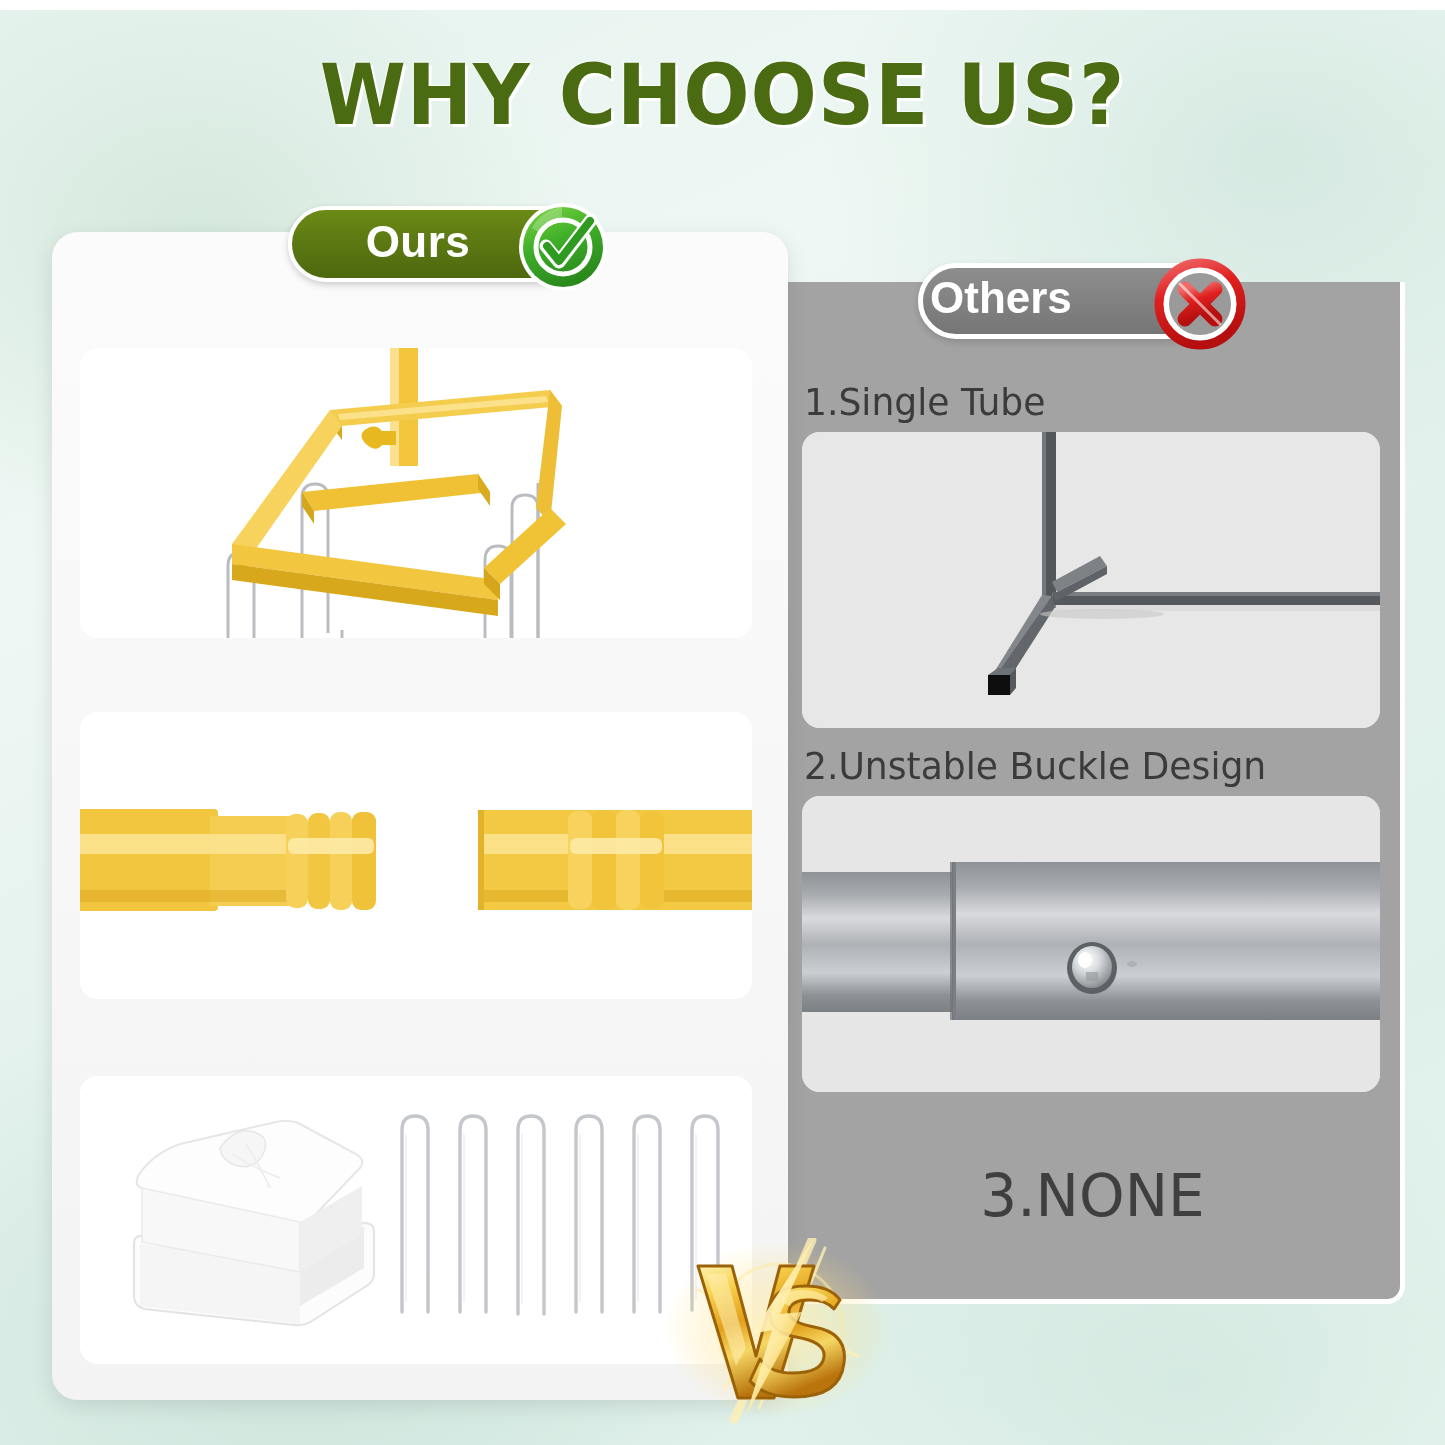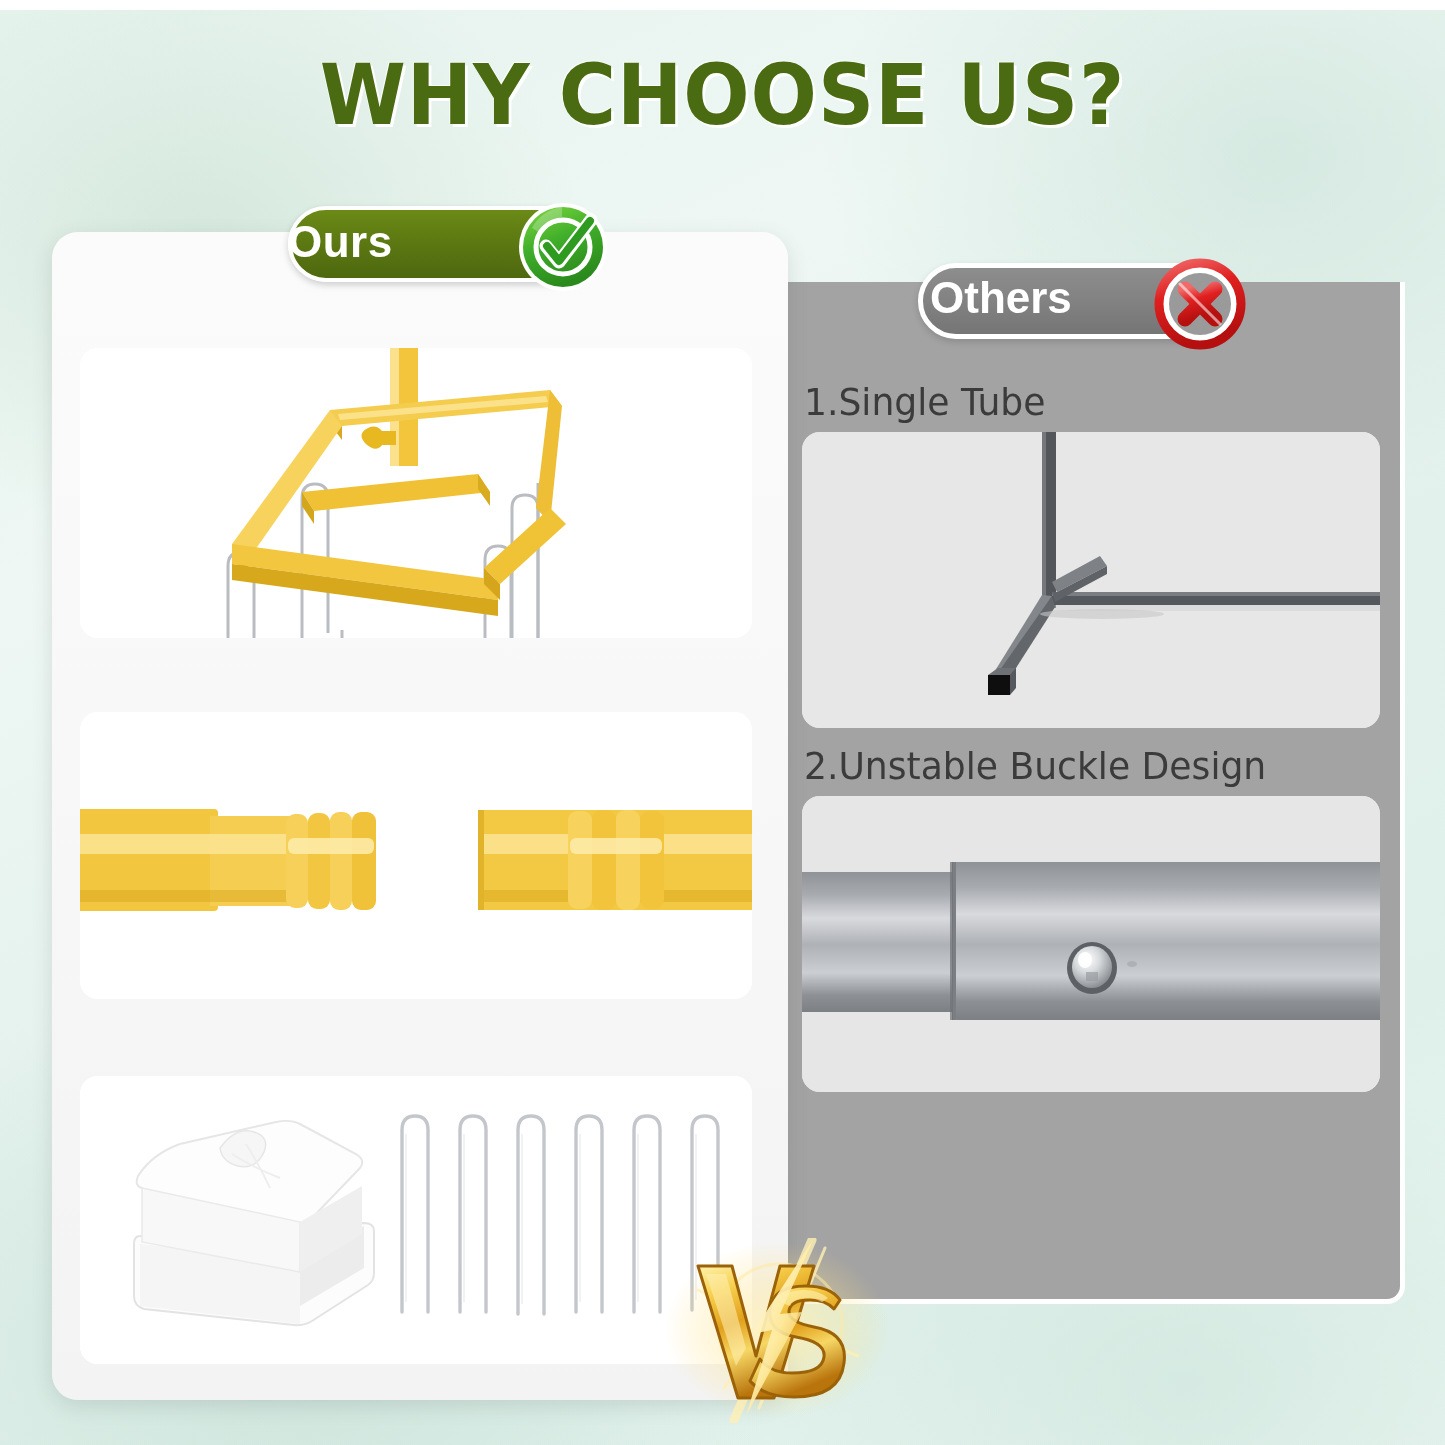--- a/index.html
+++ b/index.html
@@ -77,21 +77,21 @@
     background: linear-gradient(180deg, #6b8a16 0%, #5c7812 48%, #4e680f 100%);
     border-radius: 38px;
     border: 4px solid #ffffff;
     box-shadow: 0 3px 7px rgba(0,0,0,0.18);
   }
   #ours-label {
     position: absolute;
     left: 0; top: 4px;
     width: 300px; height: 76px;
     line-height: 72px;
-    text-align: left;
+    text-align: center;
     color: #ffffff;
     font-size: 44px;
     font-weight: bold;
     letter-spacing: 0.5px;
     padding-right: 40px;
   }
   #check-icon {
     position: absolute;
     left: 230px; top: 0px;
     width: 90px; height: 90px;
@@ -360,20 +360,21 @@
 
       <ellipse cx="290" cy="172" rx="25" ry="26" fill="#5d6064"></ellipse>
       <ellipse cx="290" cy="171" rx="20" ry="21" fill="url(#ballg)"></ellipse>
       <ellipse cx="283" cy="164" rx="7" ry="8" fill="#ffffff" opacity="0.9"></ellipse>
       <path d="M284 176 l12 0 l0 9 l-12 0z" fill="#9a9da1" opacity="0.7"></path>
 
       <ellipse cx="330" cy="168" rx="5" ry="3" fill="#a9acb0" opacity="0.8"></ellipse>
     </svg>
   </div>
 
+  <div id="none-text">3.NONE</div>
 
   <div id="ours-badge">
     <div id="ours-pill"></div>
     <div id="ours-label">Ours</div>
     <div id="check-icon">
       <svg width="90" height="90" viewBox="0 0 90 90">
         <defs>
           <linearGradient id="ckg" x1="0" y1="0" x2="0.4" y2="1">
             <stop offset="0%" stop-color="#7ed63f"></stop>
             <stop offset="50%" stop-color="#3fae2a"></stop>

